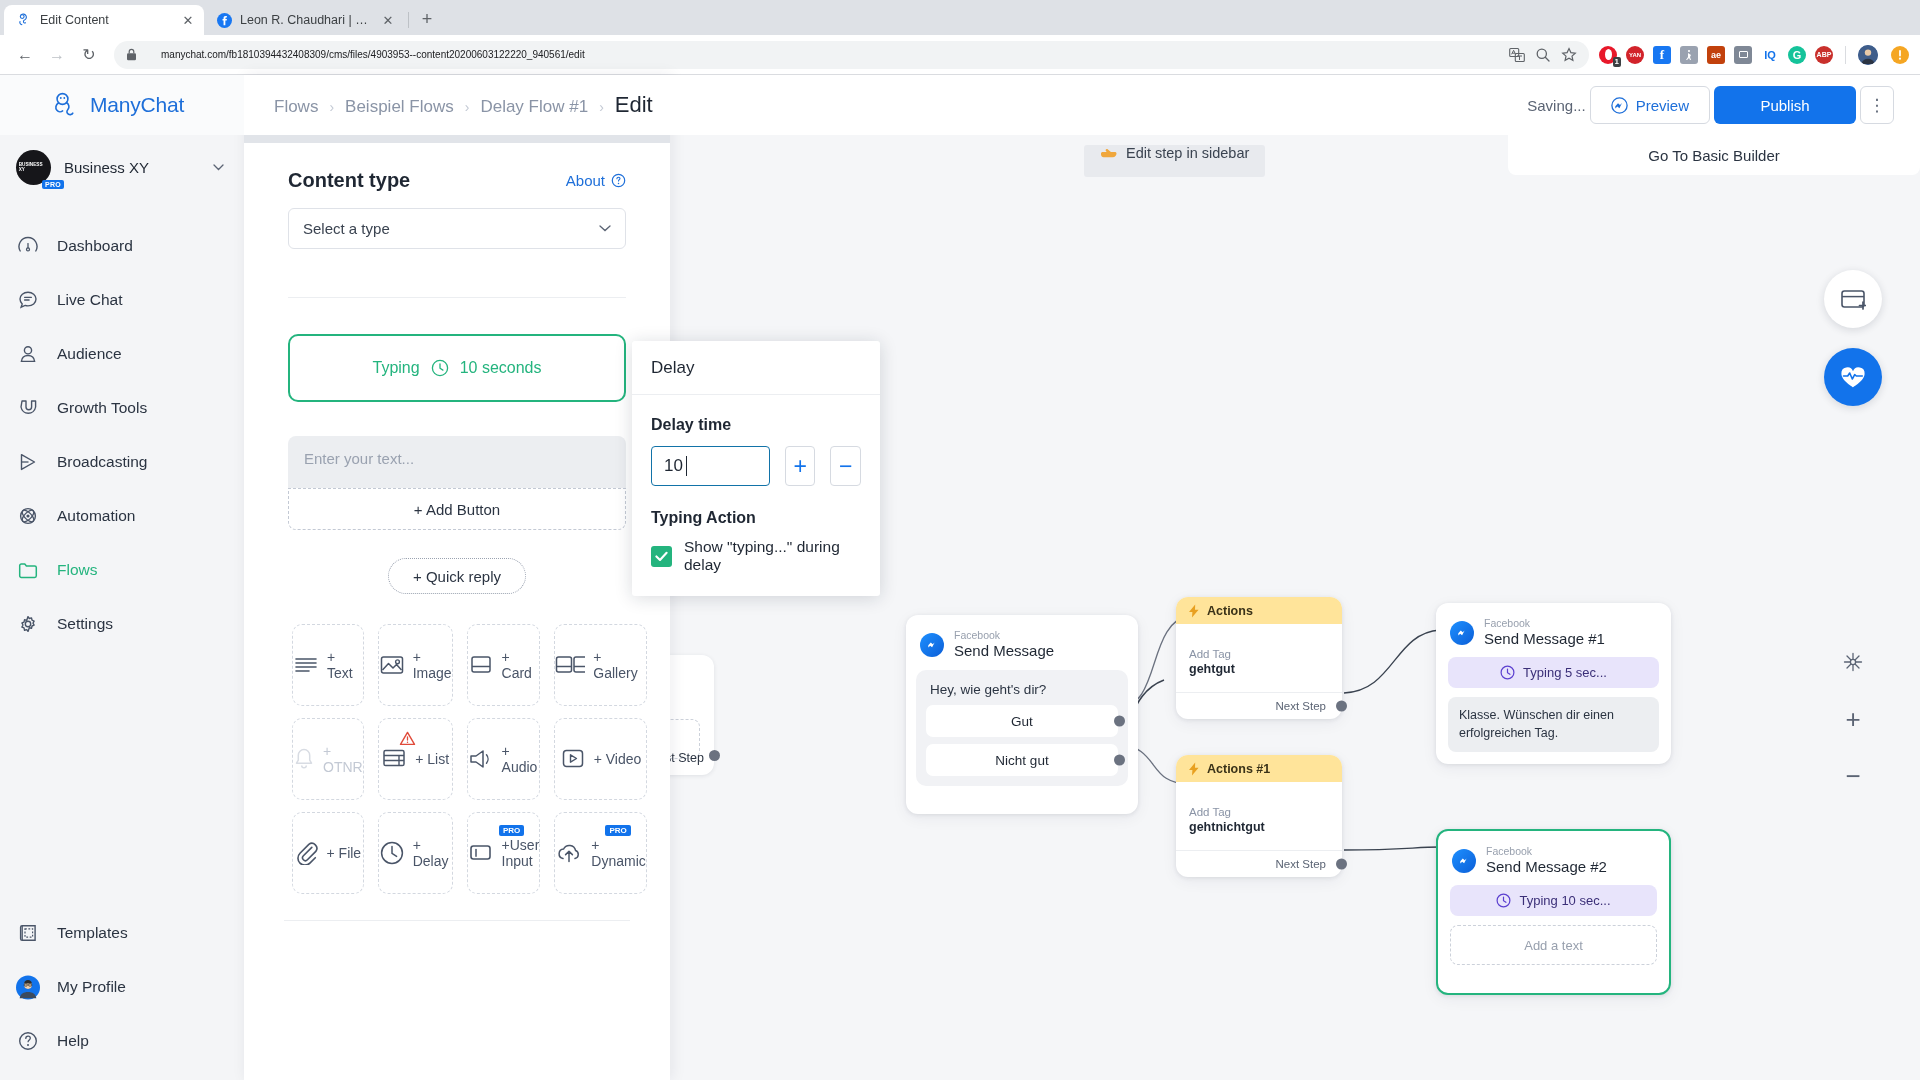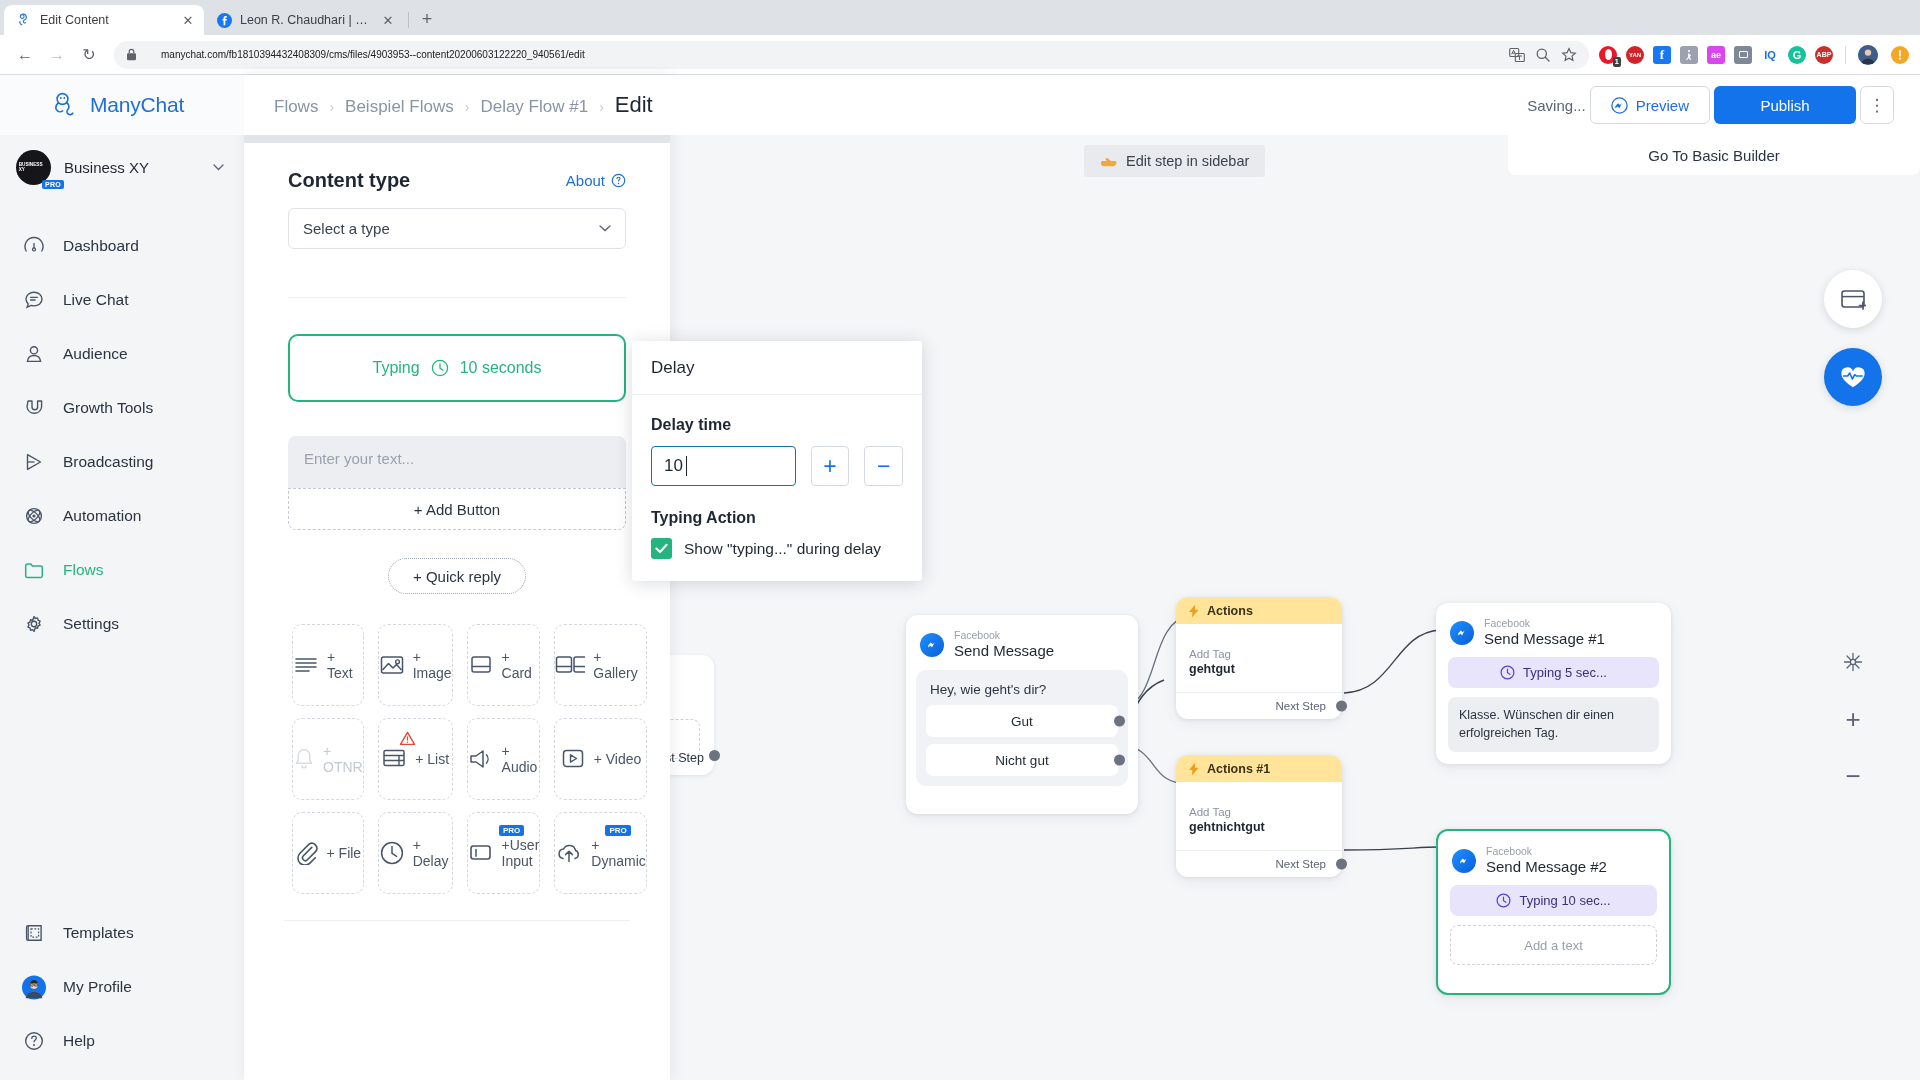--- a/index.html
+++ b/index.html
@@ -150,39 +150,39 @@
     position: absolute; right: -13px; bottom: -4px;
     background: #1273eb; color: #fff; font-size: 7px; font-weight: bold;
     border-radius: 2px; padding: 1px 3px; letter-spacing: 0.3px;
   }
   .biz-name { font-size: 15px; color: #1f2733; flex: 1 1 auto; }
   .biz-caret { color: #5b6474; font-size: 11px; }
 
   .nav-items { padding-top: 20px; }
   .nav-item {
     height: 54px; display: flex; align-items: center; gap: 17px;
-    padding-left: 22px; font-size: 15.5px; color: #2b3442; cursor: pointer;
+    padding-left: 16px; font-size: 15.5px; color: #2b3442; cursor: pointer;
   }
   .nav-item .ni-icon {
     width: 24px; height: 24px; flex: 0 0 24px;
     display: flex; align-items: center; justify-content: center;
   }
   .nav-item.active { color: #24b47e; }
   .nav-item.active .ni-icon svg { stroke: #24b47e; }
   .nav-bottom { margin-top: auto; padding-bottom: 12px; }
 
   
   .canvas {
     position: absolute; top: 60px; left: 244px; right: 0; bottom: 0;
     background: #f5f6f8; overflow: hidden;
   }
   .edit-sidebar-badge {
     position: absolute; top: 10px; left: 840px;
     height: 32px; background: #e8eaee; border-radius: 3px;
-    display: flex; align-items: center; gap: 8px; padding: 0 16px;
+    display: flex; align-items: flex-start; gap: 8px; padding: 0 16px;
     font-size: 14.5px; color: #3a4350; cursor: pointer;
   }
   .basic-builder-tab {
     position: absolute; top: 0; right: 0;
     width: 412px; height: 40px; background: #fff;
     border-radius: 0 0 8px 8px;
     display: flex; align-items: center; justify-content: center;
     font-size: 15px; color: #2b3442; cursor: pointer;
   }
 
@@ -428,21 +428,21 @@
       <span>YAN</span>
     </span>
     <span class="ext-ico" style="background:#1877f2;font-size:13px;font-family:'Liberation Serif',serif;">
       <span>f</span>
     </span>
     <span class="ext-ico" style="background:#9aa2b0;">
       <svg width="10" height="12" viewBox="0 0 10 12">
           <path d="M5 1c.6 0 1 .5 1 1s-.4 1-1 1-1-.5-1-1 .4-1 1-1zM4 4l3 2-1 2 1 3H6L5 9 3 11H2l2-3z" fill="#fff"></path>
         </svg>
     </span>
-    <span class="ext-ico" style="background:#d946ef;font-size:9px;">
+    <span class="ext-ico" style="background:#c2410c;font-size:9px;">
       <span>ae</span>
     </span>
     <span class="ext-ico" style="background:#7f8896;">
       <span style="width:9px;height:7px;border:1.4px solid #fff;border-radius:1px;"></span>
     </span>
     <span class="ext-ico" style="background:transparent;color:#1273eb;font-size:11px;">
       <span>IQ</span>
     </span>
     <span class="ext-ico" style="background:#15c39a;border-radius:50%;font-size:11px;">
       <span>G</span>
@@ -971,21 +971,21 @@
                 <path d="M14 19.5V9.5M10.6 12.6L14 9.2l3.4 3.4" stroke="#4a5568" stroke-width="1.5" fill="none" stroke-linecap="round" stroke-linejoin="round"></path>
               </svg>
           </span>
           <span>+ Dynamic</span>
         </div>
       </div>
     </div>
     <div class="ep-bottom-divider" style="margin-top:26px;"></div>
   </div>
 
-  <div style="position:absolute; left:632px; top:266px; width:290px; background:#fff; border-radius:3px; box-shadow:0 2px 18px rgba(20,30,50,0.16); z-index:60;">
+  <div style="position:absolute; left:632px; top:266px; width:248px; background:#fff; border-radius:3px; box-shadow:0 2px 18px rgba(20,30,50,0.16); z-index:60;">
     <div style="height:54px; display:flex; align-items:center; padding:0 19px; border-bottom:1px solid #eceef1; font-size:17px; color:#1f2733;">
       <span>Delay</span>
     </div>
     <div style="padding:21px 19px 22px;">
       <div style="font-size:16px; color:#1f2733; font-weight:bold;">Delay time</div>
       <div style="display:flex; align-items:center; gap:15px; margin-top:12px;">
         <div style="width:172px; height:40px; border:1.6px solid #1273a8; border-radius:4px; display:flex; align-items:center; padding:0 12px; font-size:17px; color:#1f2733;">
           <span>10</span>
           <span style="width:1px;height:20px;background:#1f2733;margin-left:3px;"></span>
         </div>

